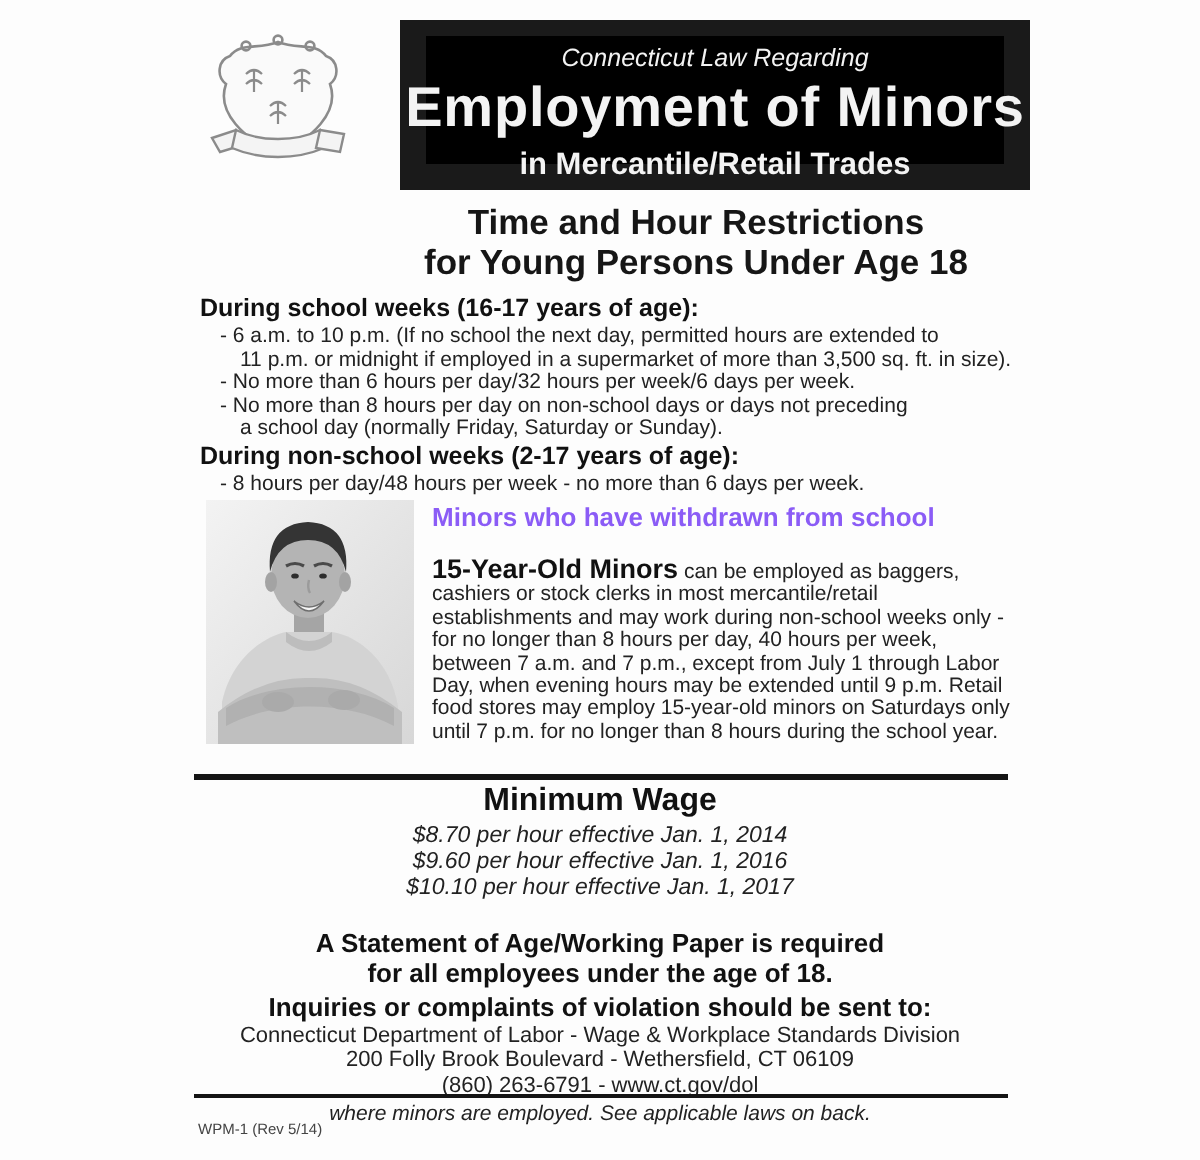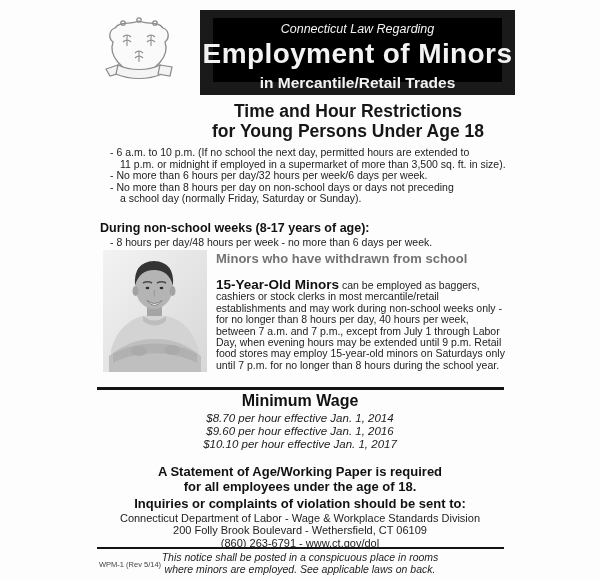--- a/index.html
+++ b/index.html
@@ -23,21 +23,21 @@
   .sec { position:absolute; left:100px; width:412px; }
   .sec-school { top:147px; }
   .sec-nonschool { top:221px; }
   .sec-heading { font-size:12.5px; font-weight:bold; color:#111; margin-bottom:2px; }
   .bl { font-size:10.5px; line-height:11.5px; padding-left:10px; color:#222; }
   .bl.cont { padding-left:20px; }
 
   .photo { position:absolute; left:103px; top:250px; width:104px; height:122px; }
 
   .right-col { position:absolute; left:216px; top:251px; width:294px; }
-  .withdrawn-heading { font-size:13px; font-weight:bold; color:#737373; }
+  .withdrawn-heading { font-size:13px; font-weight:bold; color:#8b5cf6; }
   .withdrawn-body { font-size:10.5px; margin-top:1px; color:#222; }
   .fifteen { margin-top:13px; font-size:10.5px; line-height:11.4px; color:#222; }
   .fifteen .lead { font-size:13.5px; font-weight:bold; color:#111; }
 
   .rule { position:absolute; left:97px; width:407px; background:#141414; }
   .rule-1 { top:387px; height:3px; }
   .rule-2 { top:547px; height:2px; }
 
   .minwage-heading { position:absolute; top:392px; left:0; width:600px; text-align:center;
     font-size:16px; font-weight:bold; color:#111; }
@@ -87,29 +87,30 @@
       <div class="sub-title">in Mercantile/Retail Trades</div>
     </div>
   </div>
 
   <div class="main-heading">
     <div>Time and Hour Restrictions</div>
     <div>for Young Persons Under Age 18</div>
   </div>
 
   <div class="sec sec-school">
+    <div class="sec-heading">During school weeks (16-17 years of age):</div>
     <div class="bl">- 6 a.m. to 10 p.m. (If no school the next day, permitted hours are extended to</div>
     <div class="bl cont">11 p.m. or midnight if employed in a supermarket of more than 3,500 sq. ft. in size).</div>
     <div class="bl">- No more than 6 hours per day/32 hours per week/6 days per week.</div>
     <div class="bl">- No more than 8 hours per day on non-school days or days not preceding</div>
     <div class="bl cont">a school day (normally Friday, Saturday or Sunday).</div>
   </div>
 
   <div class="sec sec-nonschool">
-    <div class="sec-heading">During non-school weeks (8-17 years of age):</div>
+    <div class="sec-heading">During non-school weeks (2-17 years of age):</div>
     <div class="bl">- 8 hours per day/48 hours per week - no more than 6 days per week.</div>
   </div>
 
   <svg class="photo" viewBox="0 0 104 122">
     <defs>
       <linearGradient id="pbg" x1="0" y1="0" x2="1" y2="1">
         <stop offset="0" stop-color="#f3f3f3"></stop>
           <stop offset="1" stop-color="#d7d7d7"></stop>
       </linearGradient>
     </defs>
@@ -155,17 +156,16 @@
   <div class="inquiries">
     <div class="inq-heading">Inquiries or complaints of violation should be sent to:</div>
     <div class="inq-line">Connecticut Department of Labor - Wage &amp; Workplace Standards Division</div>
     <div class="inq-line">200 Folly Brook Boulevard - Wethersfield, CT 06109</div>
     <div class="inq-line">(860) 263-6791 - www.ct.gov/dol</div>
   </div>
 
   <div class="rule rule-2"></div>
   <div class="form-code">WPM-1 (Rev 5/14)</div>
   <div class="footer-notice">
-    <div>This notice shall be posted in a conspicuous place in rooms</div>
     <div>where minors are employed. See applicable laws on back.</div>
   </div>
 
 </div>
 
 </body></html>

